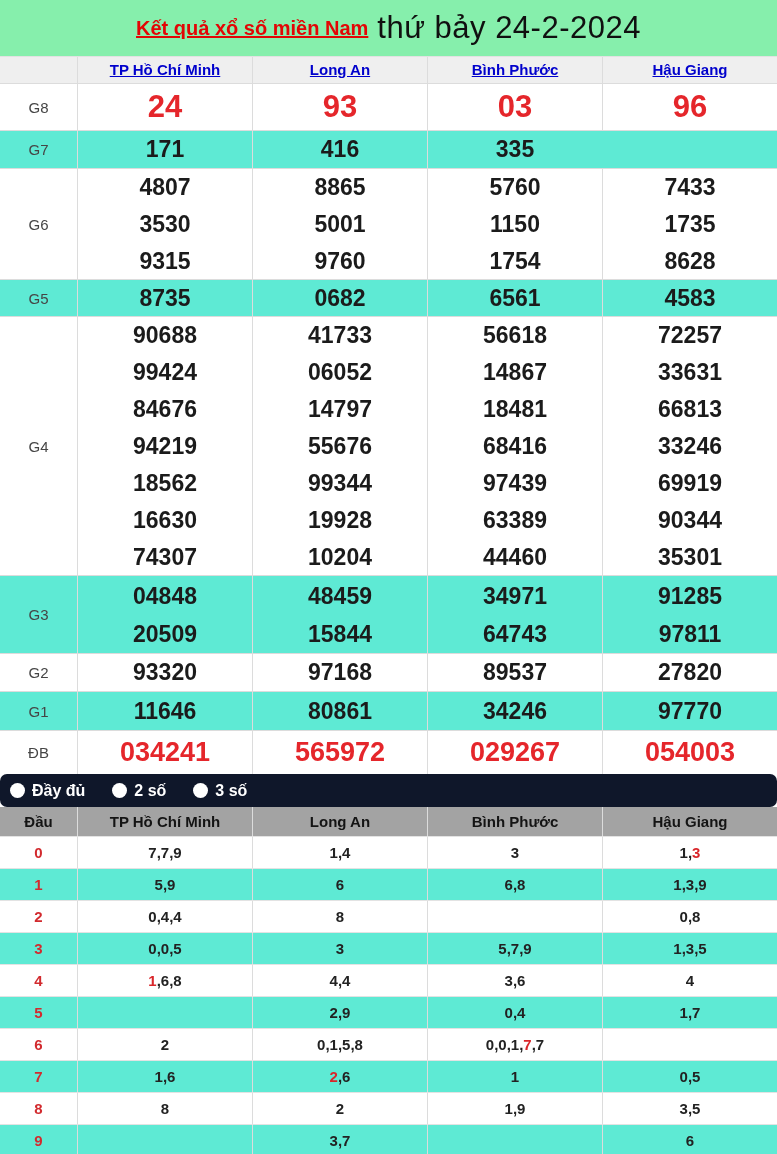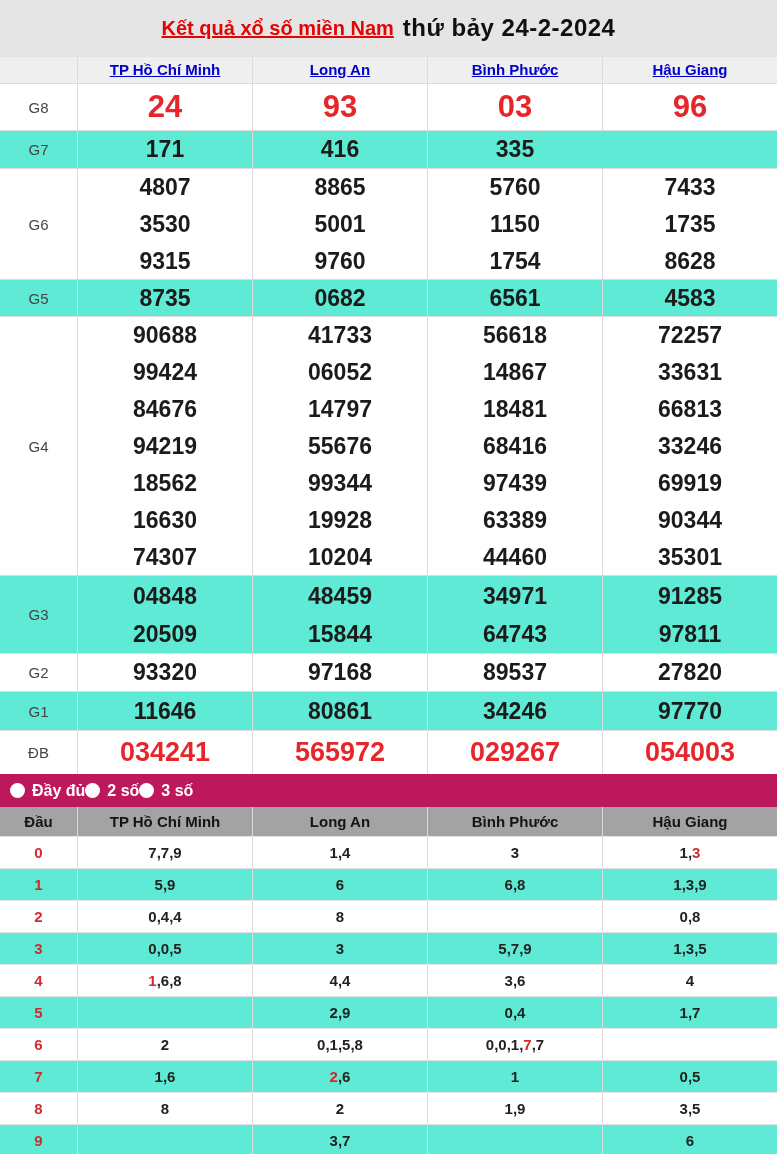--- a/index.html
+++ b/index.html
@@ -3,28 +3,28 @@
 <meta charset="utf-8">
 <style>
   html,body{margin:0;padding:0}
   body{
     width:777px;height:1154px;overflow:hidden;background:#fff;
     font-family:"Liberation Sans","DejaVu Sans",sans-serif;
     -webkit-font-smoothing:antialiased;
   }
   
   .banner{
-    height:56px;background:#e5e5e5;
+    height:56px;background:#86efac;
     display:flex;align-items:center;justify-content:center;gap:9px;
   }
   .banner .red-link{
     color:#e30505;font-weight:bold;font-size:20px;
     text-decoration:underline;cursor:pointer;
   }
-  .banner .date{color:#101010;font-weight:bold;font-size:24px;letter-spacing:.5px}
+  .banner .date{color:#101010;font-weight:normal;font-size:31px;letter-spacing:.5px}
 
   
   .trow{display:flex;box-sizing:border-box;border-top:1px solid #dcdcdc;overflow:hidden}
   .cell{box-sizing:border-box}
   .cell.label{
     width:77px;flex:0 0 77px;display:flex;align-items:center;justify-content:center;
     color:#454545;font-size:15px;
   }
   .cell.data{
     width:175px;flex:0 0 175px;border-left:1px solid #dcdcdc;
@@ -45,22 +45,22 @@
   .row-G6{height:111px}
   .row-G5{height:37px}  .row-G5 .line{line-height:36px}
   .row-G4{height:259px}
   .row-G3{height:78px}  .row-G3 .line{line-height:38px}
   .row-G2{height:38px}  .row-G2 .line{line-height:37px}
   .row-G1{height:39px}  .row-G1 .line{line-height:38px}
   .row-DB{height:44px}  .row-DB .line{line-height:43px;font-size:27px;color:#e5262b}
 
   
   .filter-bar{
-    height:33px;background:#be185d;display:flex;align-items:center;
-    padding-left:10px;box-sizing:border-box;
+    height:33px;background:#0f172a;display:flex;align-items:center;
+    gap:27px;padding-left:10px;box-sizing:border-box;border-radius:7px;
   }
   .radio-opt{display:flex;align-items:center;gap:7px;cursor:pointer}
   .radio-circle{width:15px;height:15px;border-radius:50%;background:#fff;flex:0 0 15px}
   .radio-label{color:#fff;font-weight:bold;font-size:16px}
 
   
   .thead2{height:29px;background:#a3a3a3;border-top:none}
   .thead2 .cell.label,.thead2 .cell.data{font-weight:bold;color:#141414;font-size:15px}
   .trow2{height:32px;border-top:1px solid #e3e3e3}
   .trow2 .cell.label{color:#d22a2e;font-weight:bold;font-size:15px}

